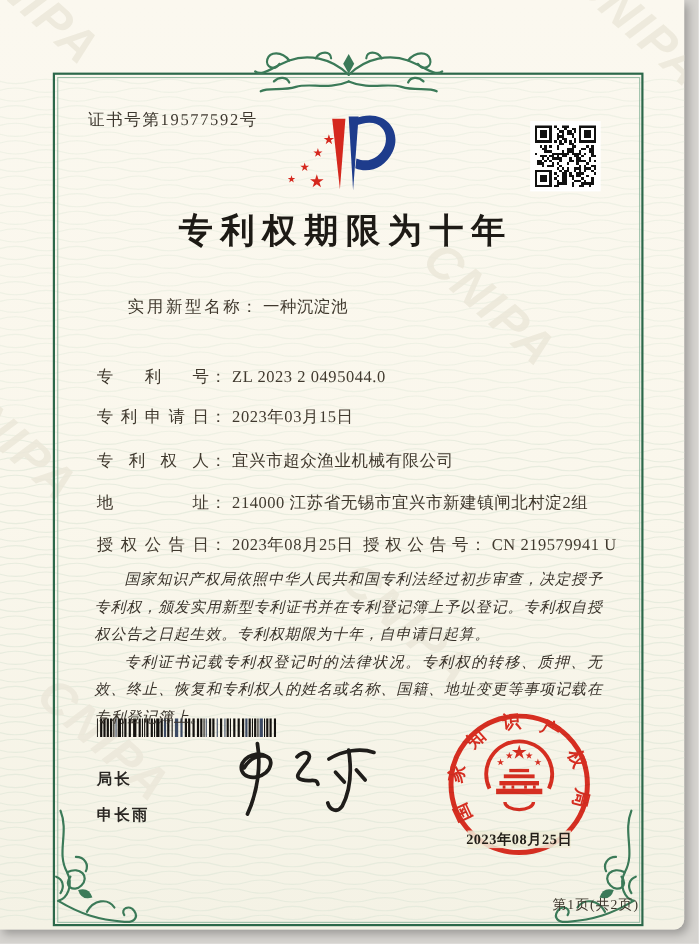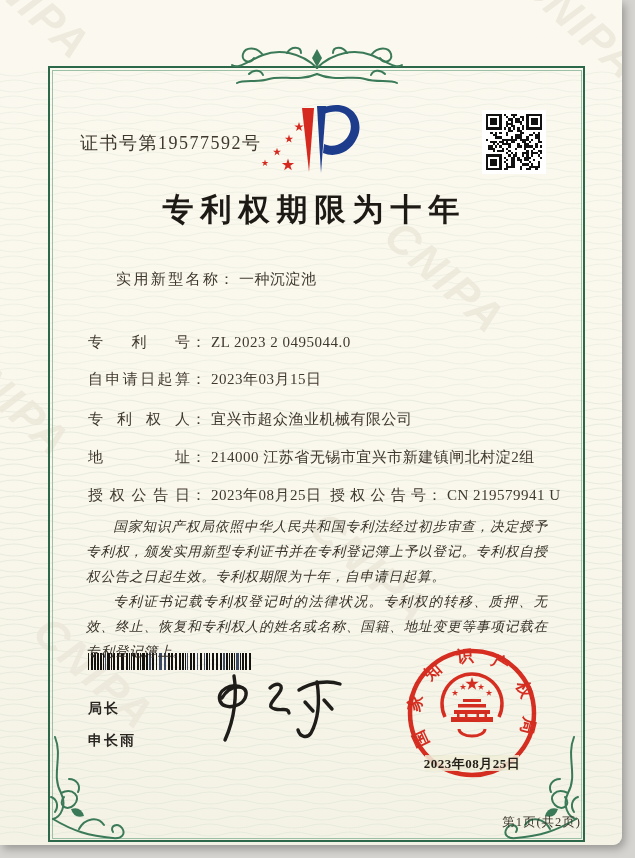--- a/index.html
+++ b/index.html
@@ -21,21 +21,21 @@
     font-family:"Liberation Sans", sans-serif;font-weight:bold;font-style:italic;
     font-size:44px;letter-spacing:2px;transform:rotate(42deg);user-select:none;
   }
   .frame{
     position:absolute;left:48px;top:66px;width:533px;height:772px;
     border:2.5px solid #2c684a;z-index:2;pointer-events:none;
   }
   .frame-inner{position:absolute;inset:1.5px;border:1px solid #9cbfa8;}
   .cert-no{
     position:absolute;left:80px;top:100px;z-index:3;
-    font-size:18px;color:#3e382f;letter-spacing:1.5px;margin-top:31px;
+    font-size:15px;color:#3e382f;letter-spacing:1.5px;
   }
   .qr-wrap{position:absolute;left:482px;top:110px;z-index:3;background:#fff;padding:4px;}
   .title{
     position:absolute;left:48px;top:189px;width:533px;z-index:3;
     text-align:center;font-size:31px;font-weight:bold;color:#1d1a15;
     letter-spacing:7px;
   }
   .field-row{position:absolute;left:88px;z-index:3;font-size:15px;color:#40392e;white-space:nowrap;}
   .flabel{display:inline-block;width:102px;text-align:justify;text-align-last:justify;vertical-align:bottom;}
   .fcolon{display:inline-block;margin:0 5px 0 1px;}
@@ -440,21 +440,21 @@
 
   <div class="title">专利权期限为十年</div>
 
   <div class="field-row" style="top:270px;margin-left:28px;">
     <span class="flabel">实用新型名称</span><span class="fcolon">：</span><span class="fvalue">一种沉淀池</span>
   </div>
   <div class="field-row" style="top:333px;">
     <span class="flabel">专利号</span><span class="fcolon">：</span><span class="fvalue" style="font-weight:normal;">ZL 2023 2 0495044.0</span>
   </div>
   <div class="field-row" style="top:370px;">
-    <span class="flabel">自申请日起算</span><span class="fcolon">：</span><span class="fvalue">2023年03月15日</span>
+    <span class="flabel">专利申请日</span><span class="fcolon">：</span><span class="fvalue">2023年03月15日</span>
   </div>
   <div class="field-row" style="top:410px;">
     <span class="flabel">专利权人</span><span class="fcolon">：</span><span class="fvalue">宜兴市超众渔业机械有限公司</span>
   </div>
   <div class="field-row" style="top:448px;">
     <span class="flabel">地址</span><span class="fcolon">：</span><span class="fvalue">214000 江苏省无锡市宜兴市新建镇闸北村淀2组</span>
   </div>
   <div class="field-row" style="top:486px;">
     <span class="flabel">授权公告日</span><span class="fcolon">：</span><span class="fvalue">2023年08月25日</span>
     <span class="grant-no-pair">

